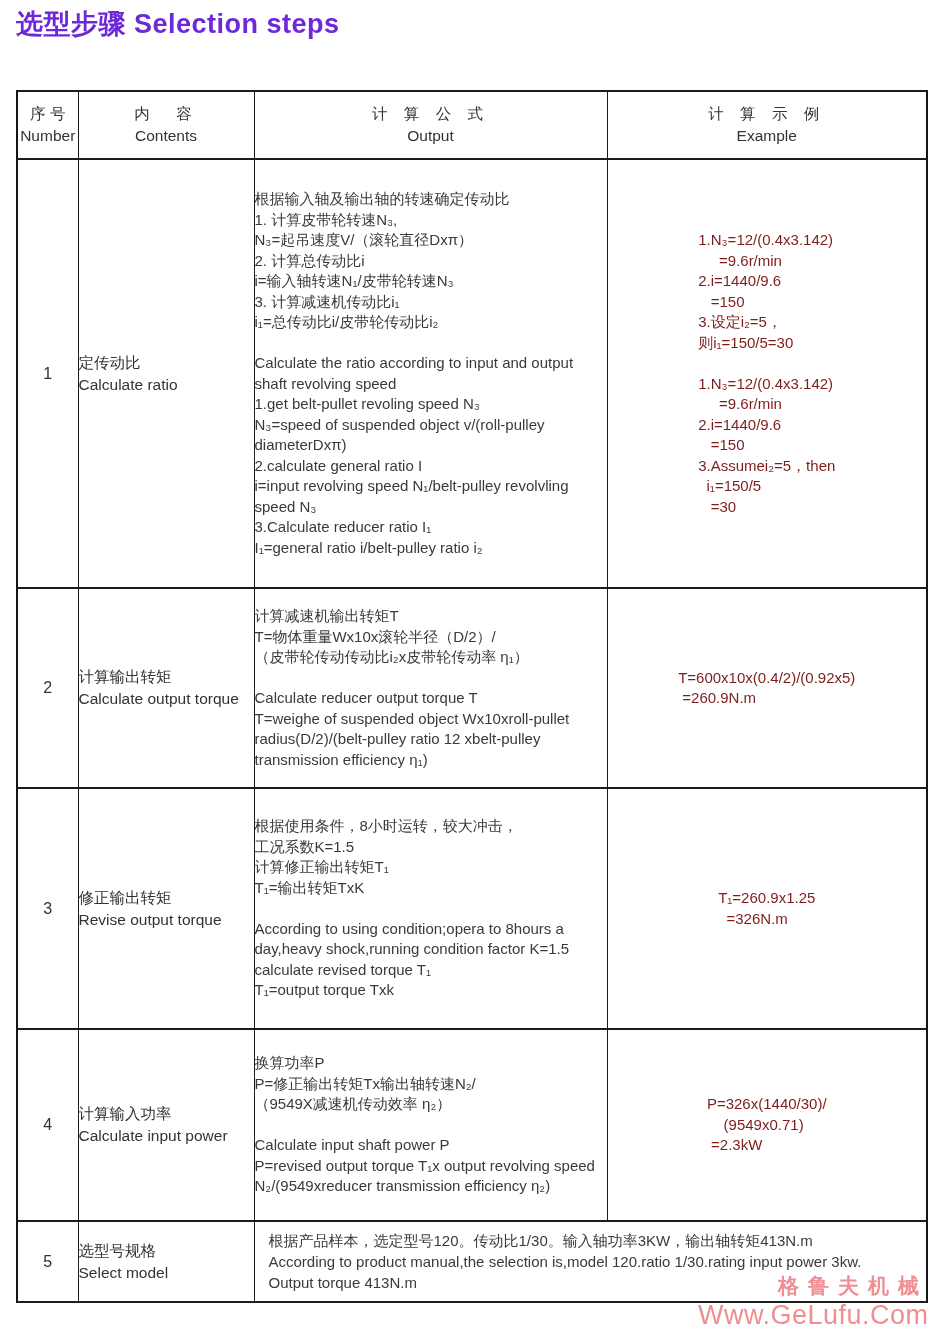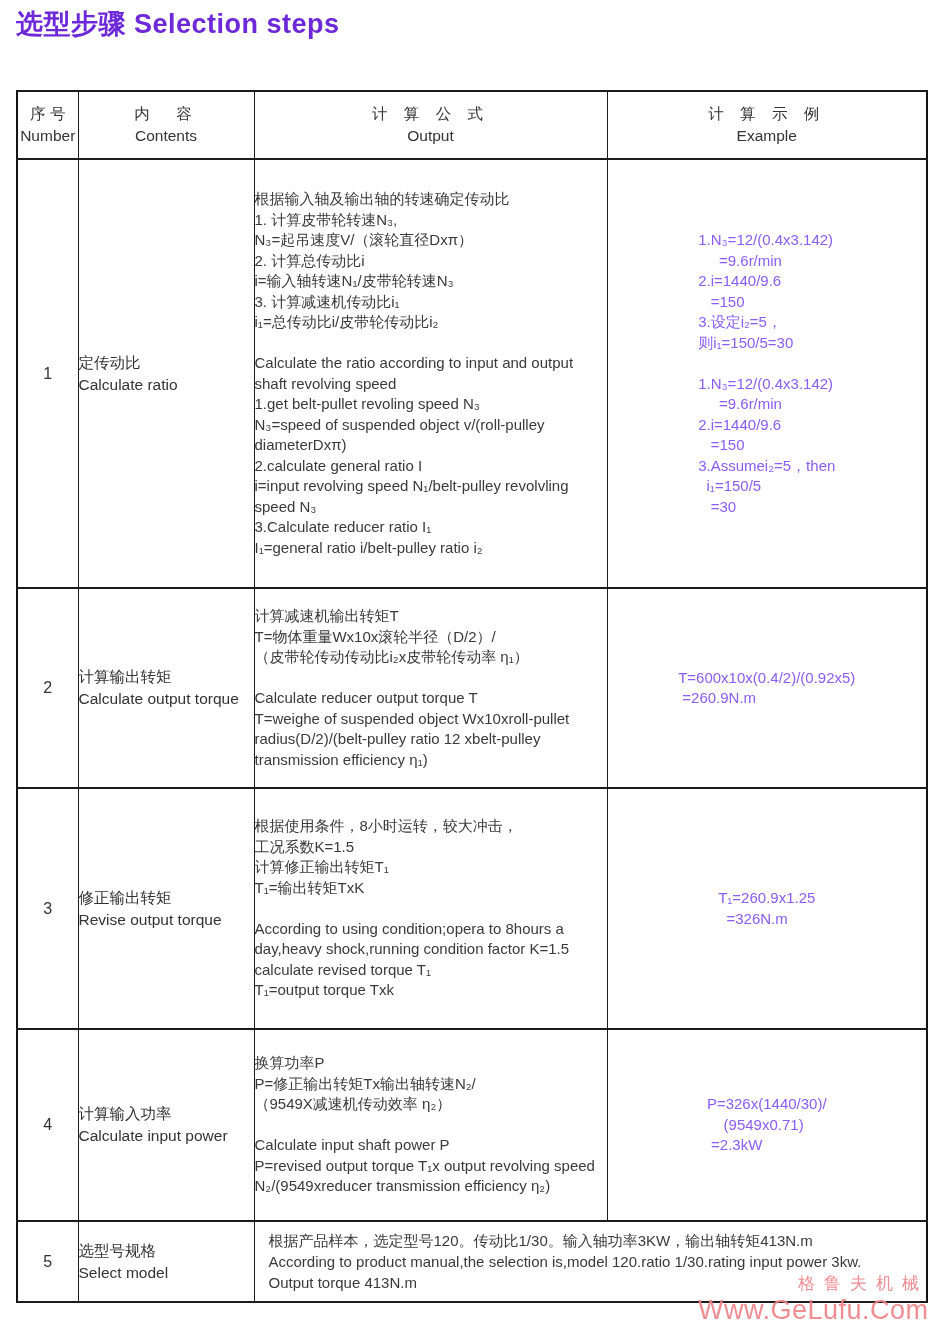--- a/index.html
+++ b/index.html
@@ -36,32 +36,32 @@
   }
   .formula-cell{
     padding:10px 6px 10px 14px;
   }
   .formula-text{
     font-size:15px;line-height:20.5px;white-space:pre-wrap;color:#3a3a3a;
   }
   .example-cell{text-align:center;}
   .example-text{
     display:inline-block;text-align:left;
-    font-size:15px;line-height:20.5px;white-space:pre-wrap;color:#8b5cf6;
+    font-size:15px;line-height:20.5px;white-space:pre-wrap;color:#7f1d1d;
   }
   .merged-cell{padding:6px 6px 6px 18px;}
   .merged-text{
     font-size:15px;line-height:21px;white-space:pre-wrap;color:#3a3a3a;margin-left:14px;
   }
   .watermark{
     position:absolute;right:2px;top:1272px;width:230px;
     text-align:right;z-index:5;opacity:0.9;pointer-events:none;
   }
   .watermark .wm-zh{
-    font-size:17px;font-weight:normal;letter-spacing:9px;
+    font-size:21px;font-weight:bold;letter-spacing:9px;
     font-family:"DejaVu Serif","Liberation Serif",serif;
   }
   .watermark .wm-en{
     font-size:27px;font-weight:normal;letter-spacing:0.5px;
   }
 </style>
 </head>
 <body>
 
 <div class="page-title">选型步骤 Selection steps</div>

